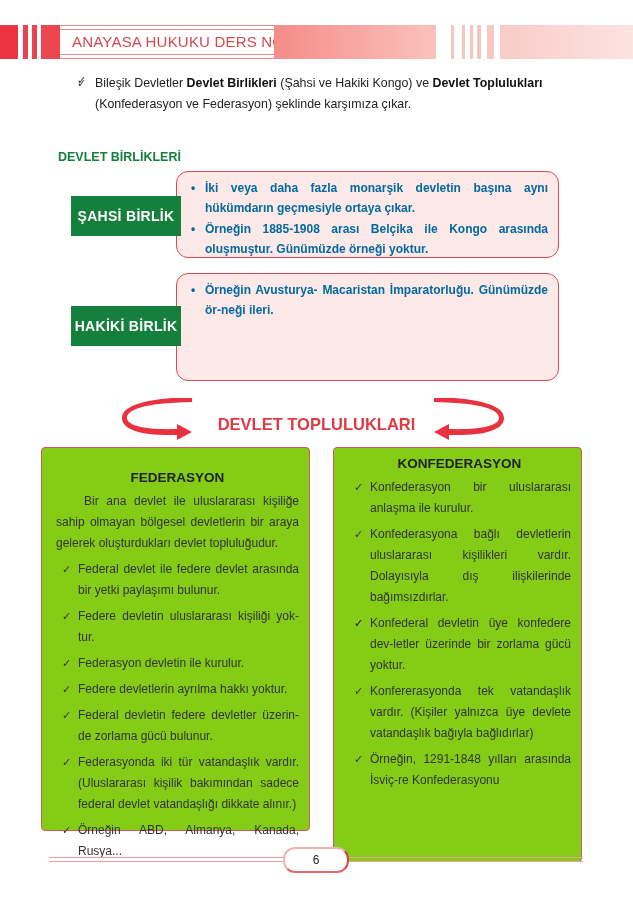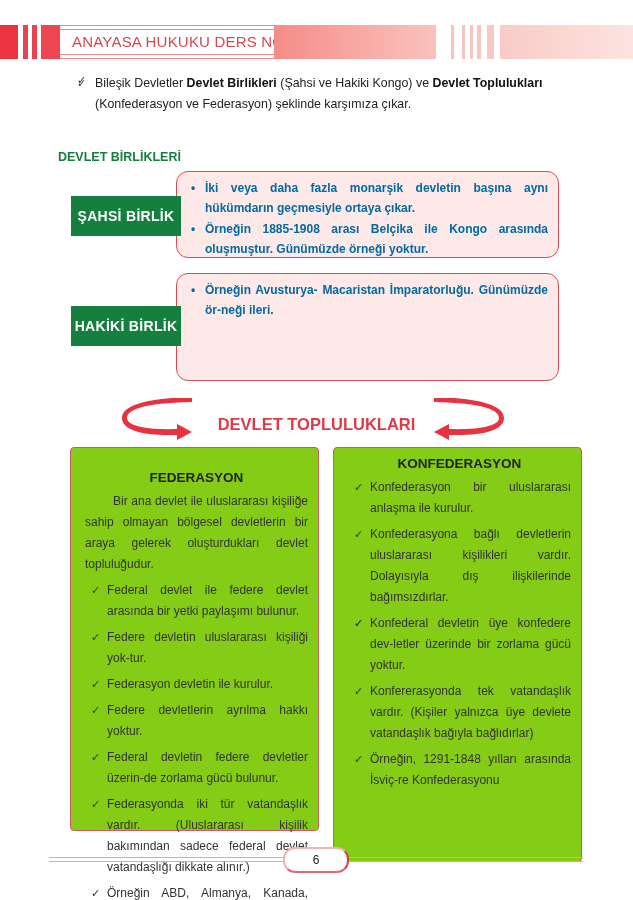--- a/index.html
+++ b/index.html
@@ -95,21 +95,21 @@
 <div class="union-label" style="top:306px;">HAKİKİ BİRLİK</div>
 
 <svg class="abs" style="left:122px;top:398px;" width="82" height="44" viewBox="0 0 82 44">
   <path d="M70 4 C 20 5, 5 12, 5 20 C 5 28, 25 32, 55 31 L 55 26 L 70 34 L 55 42 L 55 37 C 20 38, 0 32, 0 20 C 0 6, 30 0, 70 -1 Z" fill="#e8323f"></path>
 </svg>
 <div class="cen-title">DEVLET TOPLULUKLARI</div>
 <svg class="abs" style="left:422px;top:398px;" width="82" height="44" viewBox="0 0 82 44">
   <path d="M12 4 C 62 5, 77 12, 77 20 C 77 28, 57 32, 27 31 L 27 26 L 12 34 L 27 42 L 27 37 C 62 38, 82 32, 82 20 C 82 6, 52 0, 12 -1 Z" fill="#e8323f"></path>
 </svg>
 
-<div class="card" style="left:70px;top:447px;width:249px;height:384px;padding:22px 10px 26px 14px;">
+<div class="card" style="left:41px;top:447px;width:269px;height:384px;padding:22px 10px 26px 14px;">
   <div class="card-title" style="margin-bottom:6px;">FEDERASYON</div>
   <div class="card-desc">Bir ana devlet ile uluslararası kişiliğe sahip olmayan bölgesel devletlerin bir araya gelerek oluşturdukları devlet topluluğudur.</div>
   <div class="card-list">
     <div class="card-item"><span class="chk">✓</span><span>Federal devlet ile federe devlet arasında bir yetki paylaşımı bulunur.</span></div>
     <div class="card-item"><span class="chk">✓</span><span>Federe devletin uluslararası kişiliği yok-tur.</span></div>
     <div class="card-item"><span class="chk">✓</span><span>Federasyon devletin ile kurulur.</span></div>
     <div class="card-item"><span class="chk">✓</span><span>Federe devletlerin ayrılma hakkı yoktur.</span></div>
     <div class="card-item"><span class="chk">✓</span><span>Federal devletin federe devletler üzerin-de zorlama gücü bulunur.</span></div>
     <div class="card-item"><span class="chk">✓</span><span>Federasyonda iki tür vatandaşlık vardır. (Uluslararası kişilik bakımından sadece federal devlet vatandaşlığı dikkate alınır.)</span></div>
     <div class="card-item"><span class="chk">✓</span><span>Örneğin ABD, Almanya, Kanada, Rusya...</span></div>

